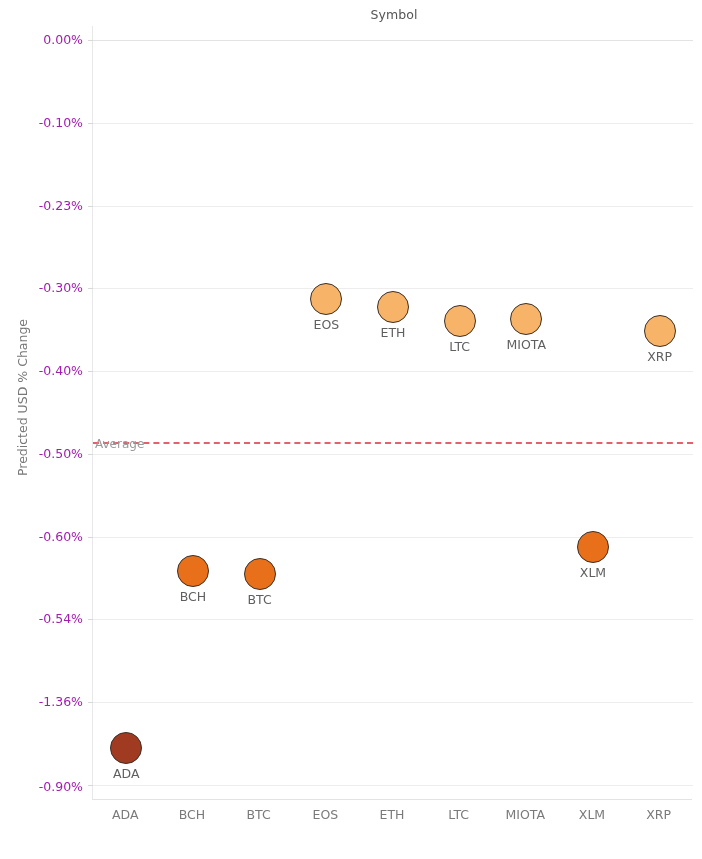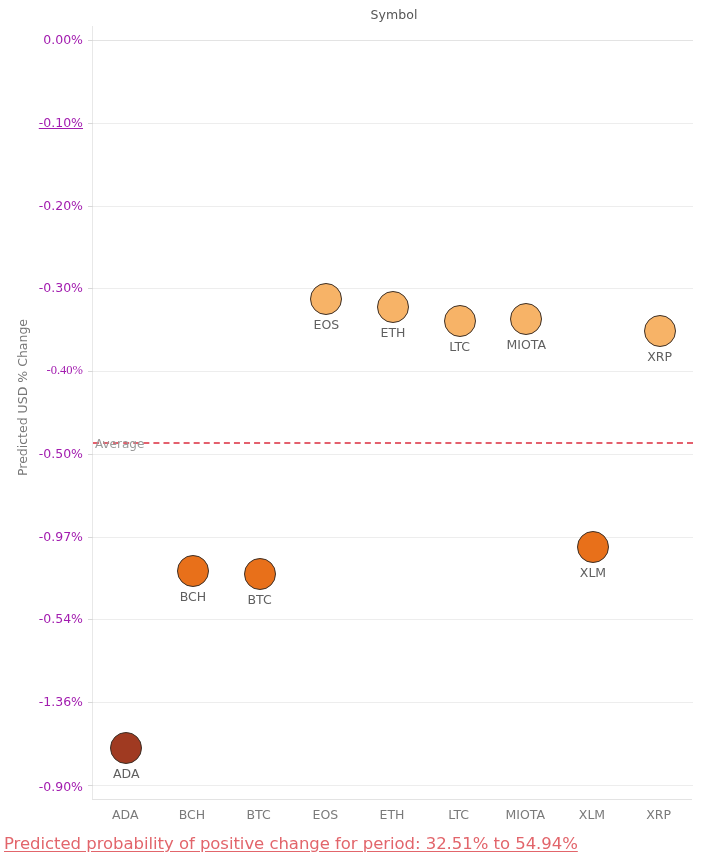--- a/index.html
+++ b/index.html
@@ -161,36 +161,36 @@
 
   <div class="yaxis-title">Predicted USD % Change</div>
 
   <div class="plot-panel">
     <div id="gridlines">
         <div class="gridline top-edge" style="top: 14px;"></div>
         <div class="axis-tick-mark" style="top: 14px;"></div>
         <div class="ytick-label" style="top: 6px; left: -80px; right: auto;">0.00%</div>
         <div class="gridline" style="top: 96.7778px;"></div>
         <div class="axis-tick-mark" style="top: 96.7778px;"></div>
-        <div class="ytick-label" style="top: 88.7778px; left: -80px; right: auto; text-decoration: underline;">-0.10%</div>
+        <div class="ytick-label" style="top: 88.7778px; left: -80px; right: auto;">-0.10%</div>
         <div class="gridline" style="top: 179.556px;"></div>
         <div class="axis-tick-mark" style="top: 179.556px;"></div>
-        <div class="ytick-label" style="top: 171.556px; left: -80px; right: auto;">-0.20%</div>
+        <div class="ytick-label" style="top: 171.556px; left: -80px; right: auto;">-0.23%</div>
         <div class="gridline" style="top: 262.333px;"></div>
         <div class="axis-tick-mark" style="top: 262.333px;"></div>
         <div class="ytick-label" style="top: 254.333px; left: -80px; right: auto;">-0.30%</div>
         <div class="gridline" style="top: 345.111px;"></div>
         <div class="axis-tick-mark" style="top: 345.111px;"></div>
-        <div class="ytick-label" style="top: 337.111px; left: -80px; right: auto; font-family: Liberation Serif, serif;">-0.40%</div>
+        <div class="ytick-label" style="top: 337.111px; left: -80px; right: auto;">-0.40%</div>
         <div class="gridline" style="top: 427.889px;"></div>
         <div class="axis-tick-mark" style="top: 427.889px;"></div>
         <div class="ytick-label" style="top: 419.889px; left: -80px; right: auto;">-0.50%</div>
         <div class="gridline" style="top: 510.667px;"></div>
         <div class="axis-tick-mark" style="top: 510.667px;"></div>
-        <div class="ytick-label" style="top: 502.667px; left: -80px; right: auto;">-0.97%</div>
+        <div class="ytick-label" style="top: 502.667px; left: -80px; right: auto;">-0.60%</div>
         <div class="gridline" style="top: 593.444px;"></div>
         <div class="axis-tick-mark" style="top: 593.444px;"></div>
         <div class="ytick-label" style="top: 585.444px; left: -80px; right: auto;">-0.54%</div>
         <div class="gridline" style="top: 676.222px;"></div>
         <div class="axis-tick-mark" style="top: 676.222px;"></div>
         <div class="ytick-label" style="top: 668.222px; left: -80px; right: auto;">-1.36%</div>
         <div class="gridline" style="top: 759px;"></div>
         <div class="axis-tick-mark" style="top: 759px;"></div>
         <div class="ytick-label" style="top: 753px; left: -80px; right: auto;">-0.90%</div>
       </div>
@@ -227,15 +227,14 @@
         <div class="xtick-label" style="left: 166.667px;">BTC</div>
         <div class="xtick-label" style="left: 233.333px;">EOS</div>
         <div class="xtick-label" style="left: 300px;">ETH</div>
         <div class="xtick-label" style="left: 366.667px;">LTC</div>
         <div class="xtick-label" style="left: 433.333px;">MIOTA</div>
         <div class="xtick-label" style="left: 500px;">XLM</div>
         <div class="xtick-label" style="left: 566.667px;">XRP</div>
       </div>
   </div>
 
-  <div class="caption">Predicted probability of positive change for period:  32.51% to 54.94%</div>
 
 </div>
 
 </body></html>

